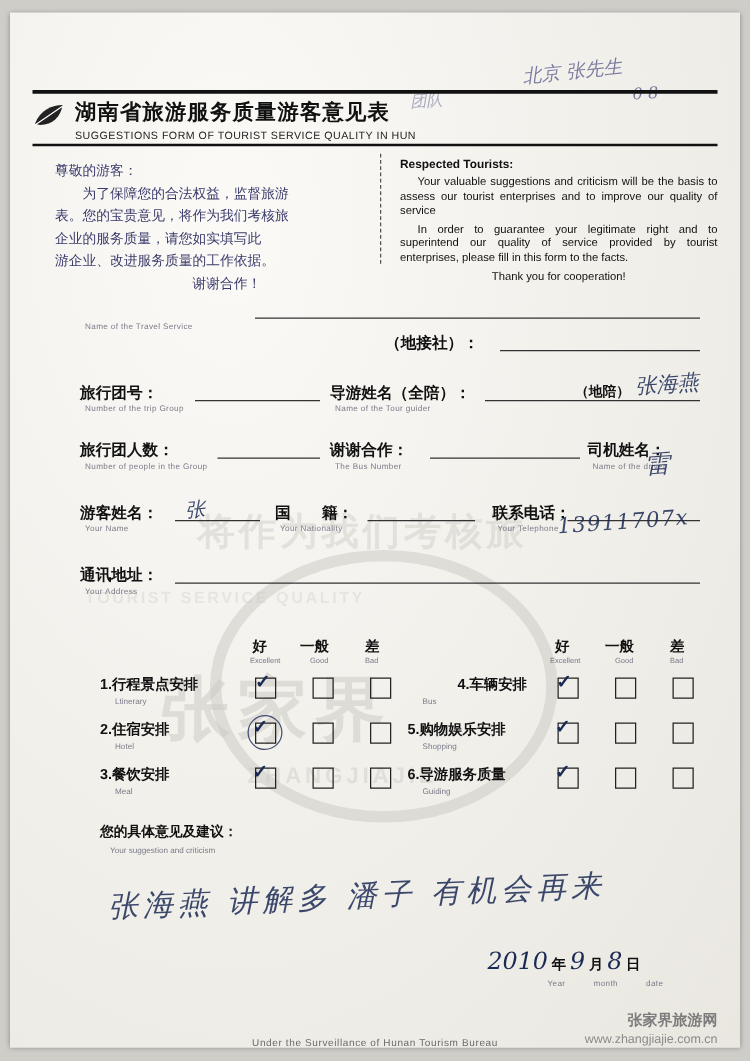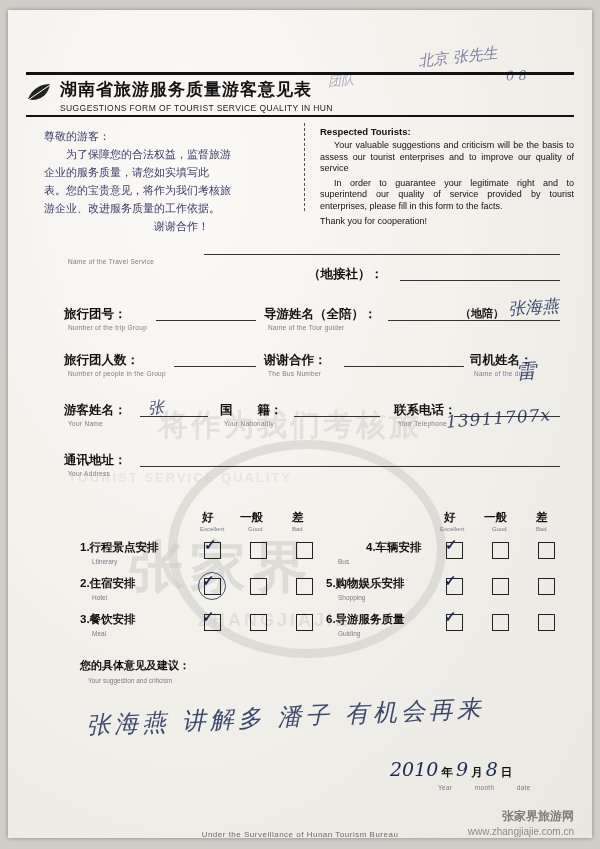--- a/index.html
+++ b/index.html
@@ -34,21 +34,21 @@
 
   
   .intro{position:absolute;}
   #introL{left:36px;top:118px;width:240px;}
   #introL .t{font-size:11px;color:#3a3a6b;line-height:18px;font-family:"DejaVu Sans",sans-serif;}
   #divider{position:absolute;left:296px;top:113px;height:88px;border-left:1px dashed #555;}
   #introR{left:312px;top:116px;width:254px;}
   #introR .h{font-size:9.5px;font-weight:bold;color:#111;}
   #introR p{font-size:9px;color:#111;line-height:11.5px;margin:3px 0 0 0;text-align:justify;}
   #introR .ind{text-indent:14px;}
-  #introR .thanks{margin-top:4px;}
+  #introR .thanks{text-align:center;margin-top:4px;}
 
   
   .fld{position:absolute;font-size:12.5px;color:#111;font-weight:bold;}
   .fsub{position:absolute;font-size:6.5px;color:#7b7b8a;letter-spacing:.3px;}
   .line{position:absolute;border-bottom:1px solid #333;}
   .hand{position:absolute;font-family:"DejaVu Serif",serif;color:#1b2a55;
          font-style:italic;transform:rotate(-4deg);opacity:.85;}
 
   
   .rhead{position:absolute;font-size:11.5px;font-weight:bold;color:#111;}
@@ -102,22 +102,22 @@
       </svg>
       <div class="cn">湖南省旅游服务质量游客意见表</div>
       <div class="en">SUGGESTIONS FORM OF TOURIST SERVICE QUALITY IN HUN</div>
     </div>
     <div class="bar2"></div>
   </div>
 
   <div class="intro" id="introL">
     <div class="t">尊敬的游客：</div>
     <div class="t">　　为了保障您的合法权益，监督旅游</div>
+    <div class="t">表。您的宝贵意见，将作为我们考核旅</div>
     <div class="t">企业的服务质量，请您如实填写此</div>
-    <div class="t">表。您的宝贵意见，将作为我们考核旅</div>
     <div class="t">游企业、改进服务质量的工作依据。</div>
     <div class="t">　　　　　　　　　　谢谢合作！</div>
   </div>
 
   <div id="divider"></div>
 
   <div class="intro" id="introR">
     <div class="h">Respected Tourists:</div>
     <p class="ind">Your valuable suggestions and criticism will be the basis to assess our tourist enterprises and to improve our quality of service</p>
     <p class="ind">In order to guarantee your legitimate right and to superintend our quality of service provided by tourist enterprises, please fill in this form to the facts.</p>

